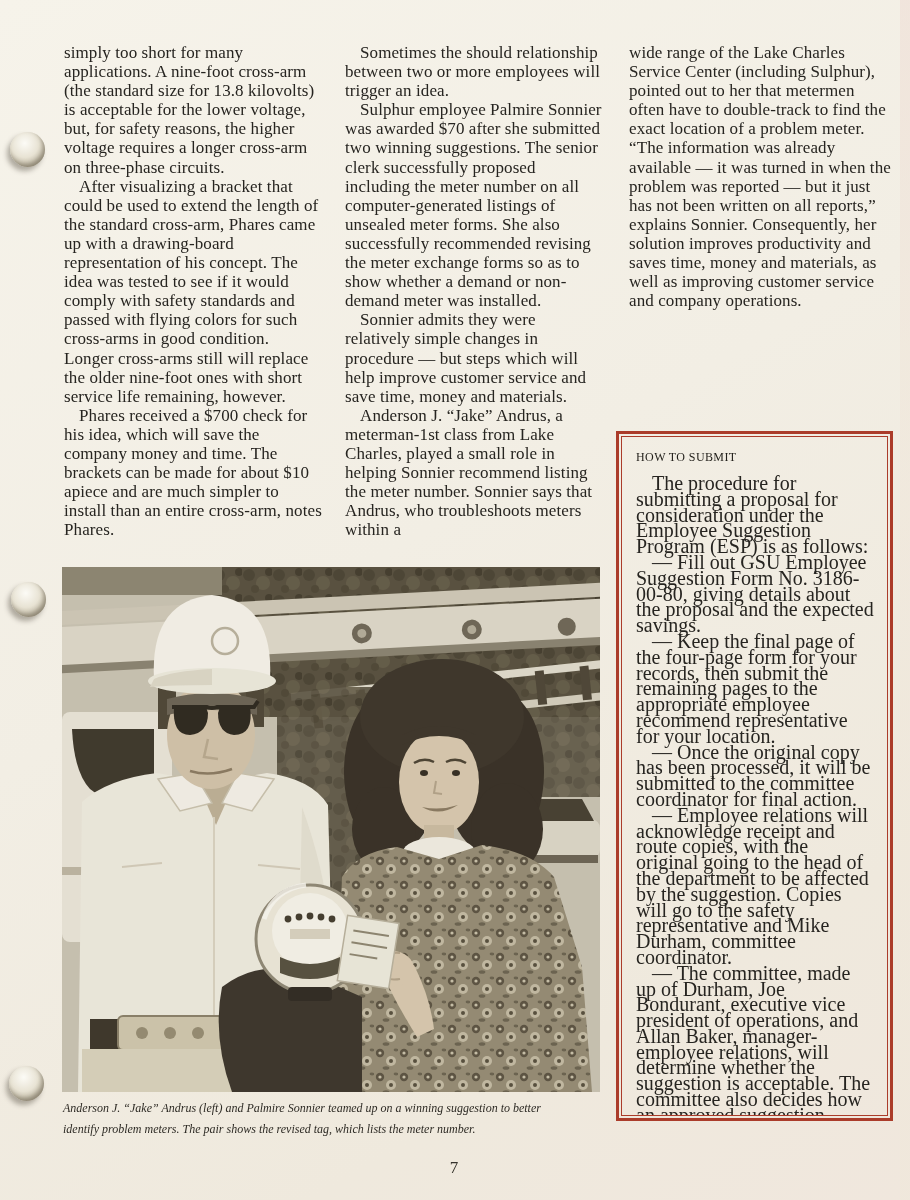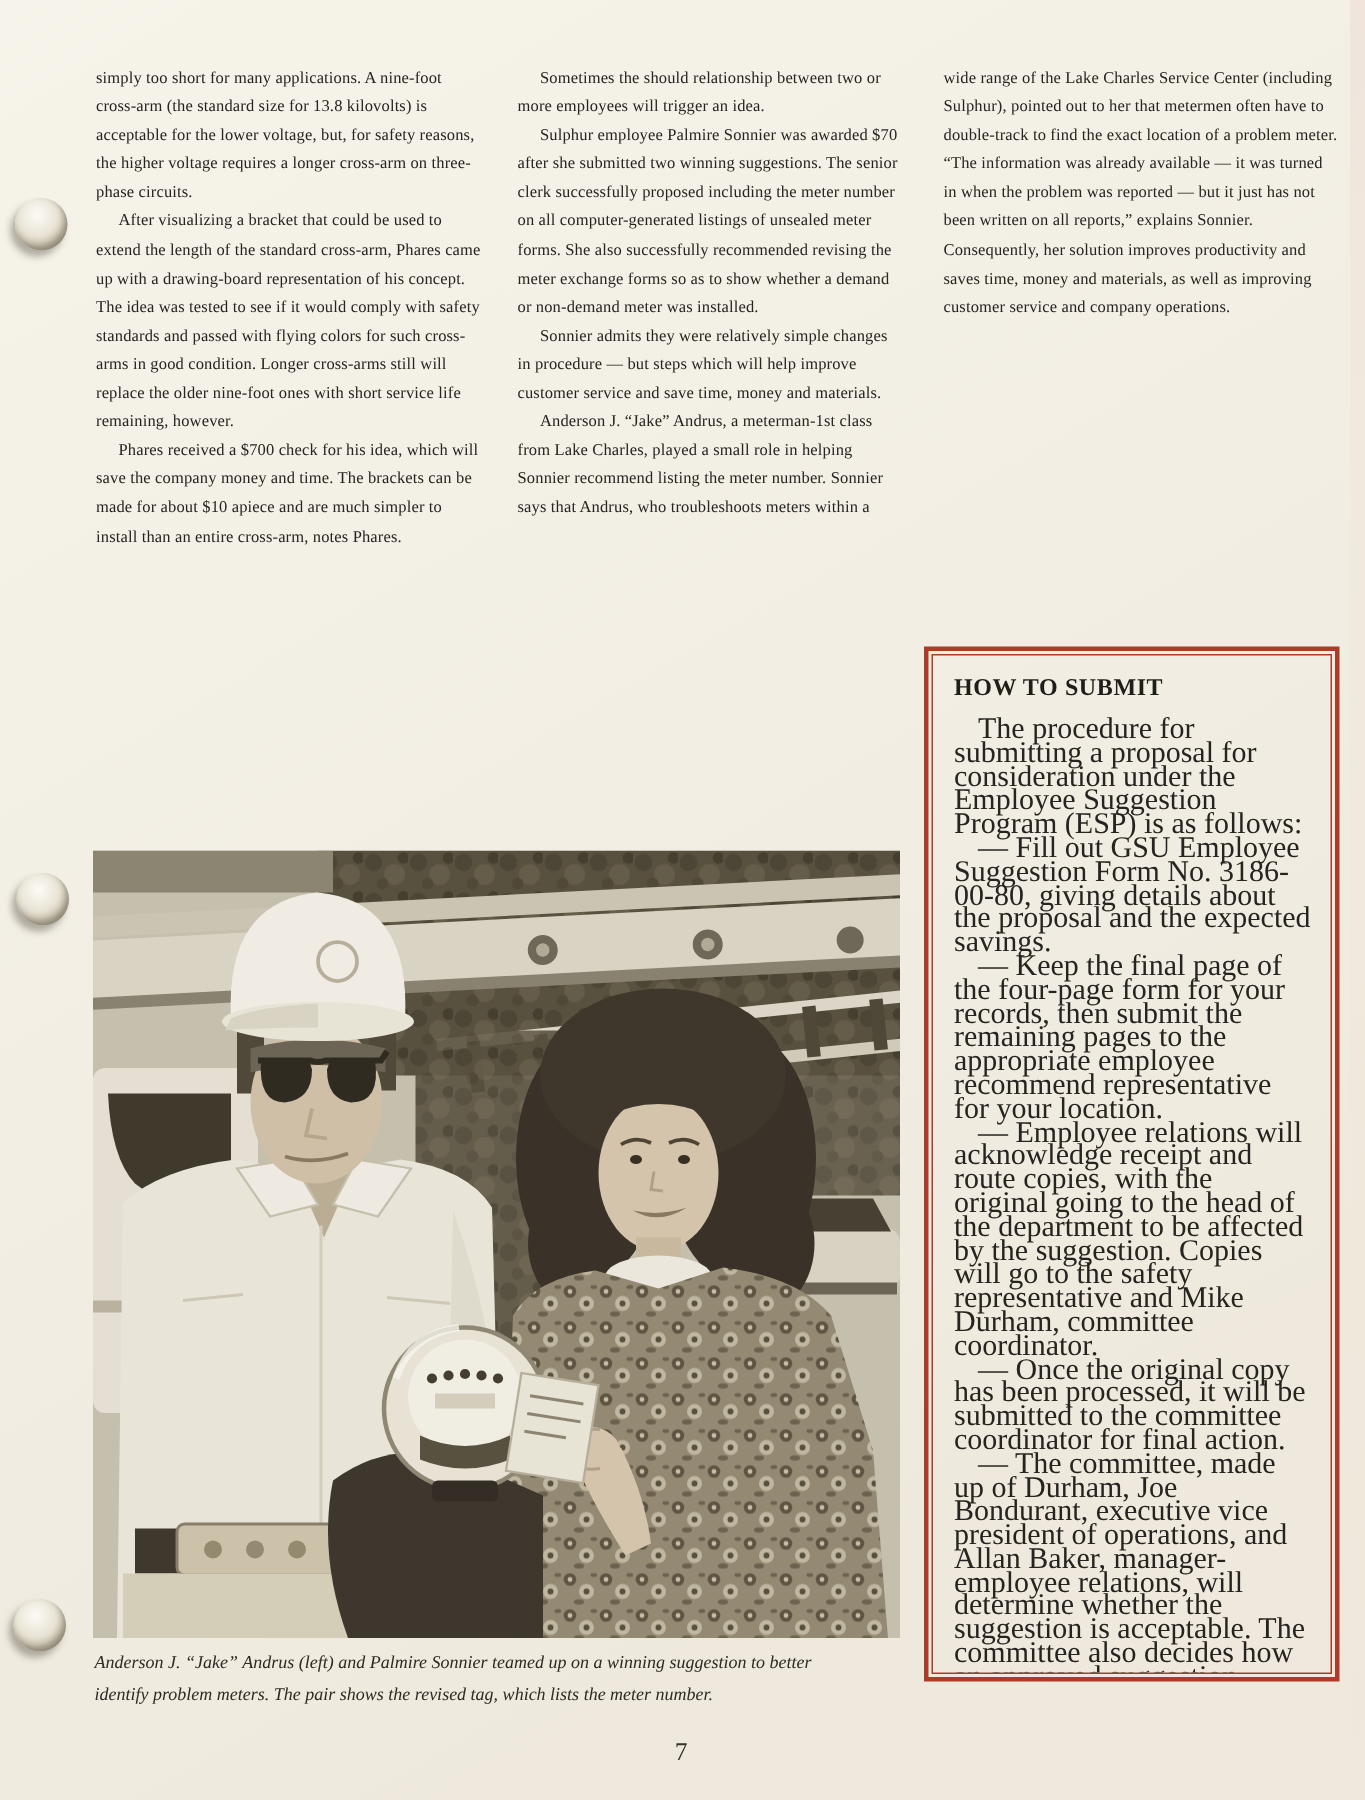--- a/index.html
+++ b/index.html
@@ -6,21 +6,21 @@
   .page{
     position:relative;
     width:910px;height:1200px;
     background:linear-gradient(150deg,#f6f3ea 0%,#f2eee4 45%,#efe9dd 80%,#f0e7dd 100%);
     overflow:hidden;
     font-family:"Liberation Serif","DejaVu Serif",serif;
     color:#262420;
   }
   .col{
     position:absolute;top:43px;width:258px;
-    font-size:11px;line-height:19.1px;
+    font-size:17px;line-height:19.1px;
     text-align:left;letter-spacing:0.1px;
   }
   #col1{left:64px;}
   #col2{left:345px;}
   #col3{left:629px;width:264px;font-family:Liberation Serif, serif;}
   .col p{margin:0;text-indent:15px;}
   .col p.noindent{text-indent:0;}
   .photo{
     position:absolute;left:62px;top:567px;width:538px;height:525px;
     background:#c7c1b1;overflow:hidden;
@@ -41,21 +41,21 @@
     padding:2px;
     background:transparent;
   }
   .submit-box-inner{
     box-sizing:border-box;width:100%;height:100%;
     border:1px solid #ab3c2a;
     padding:13px 12px 10px 14px;
     overflow:hidden;
   }
   .submit-heading{
-    font-weight:bold;font-size:16px;letter-spacing:0.4px;
+    font-weight:normal;font-size:12px;letter-spacing:0.4px;
     margin:0 0 11px 0;color:#201e19;
   }
   .submit-body p{
     margin:0;font-size:20px;line-height:15.8px;text-indent:16px;color:#262420;
   }
   .punch-hole{
     position:absolute;width:35px;height:35px;border-radius:50%;
     background:radial-gradient(circle at 42% 32%,#fcfbf6 0%,#e8e3d4 45%,#b9b19c 80%,#9a9180 100%);
     box-shadow:-3px 4px 5px rgba(90,85,70,0.45), inset -2px -3px 4px rgba(100,92,75,0.5);
   }
@@ -245,22 +245,22 @@
     <p>Anderson J. “Jake” Andrus (left) and Palmire Sonnier teamed up on a winning suggestion to better identify problem meters. The pair shows the revised tag, which lists the meter number.</p>
   </div>
 
   <div class="submit-box">
     <div class="submit-box-inner">
       <p class="submit-heading">HOW TO SUBMIT</p>
       <div class="submit-body">
         <p>The procedure for submitting a proposal for consideration under the Employee Suggestion Program (ESP) is as follows:</p>
         <p>— Fill out GSU Employee Suggestion Form No. 3186-00-80, giving details about the proposal and the expected savings.</p>
         <p>— Keep the final page of the four-page form for your records, then submit the remaining pages to the appropriate employee recommend representative for your location.</p>
+        <p>— Once the original copy has been processed, it will be submitted to the committee coordinator for final action.</p>
         <p>— Employee relations will acknowledge receipt and route copies, with the original going to the head of the department to be affected by the suggestion. Copies will go to the safety representative and Mike Durham, committee coordinator.</p>
-        <p>— Once the original copy has been processed, it will be submitted to the committee coordinator for final action.</p>
         <p>— The committee, made up of Durham, Joe Bondurant, executive vice president of operations, and Allan Baker, manager-employee relations, will determine whether the suggestion is acceptable. The committee also decides how an approved suggestion should be implemented and the amount and type of award.</p>
       </div>
     </div>
   </div>
 
   <div class="page-number">7</div>
 
 </div>
 
 </body></html>

